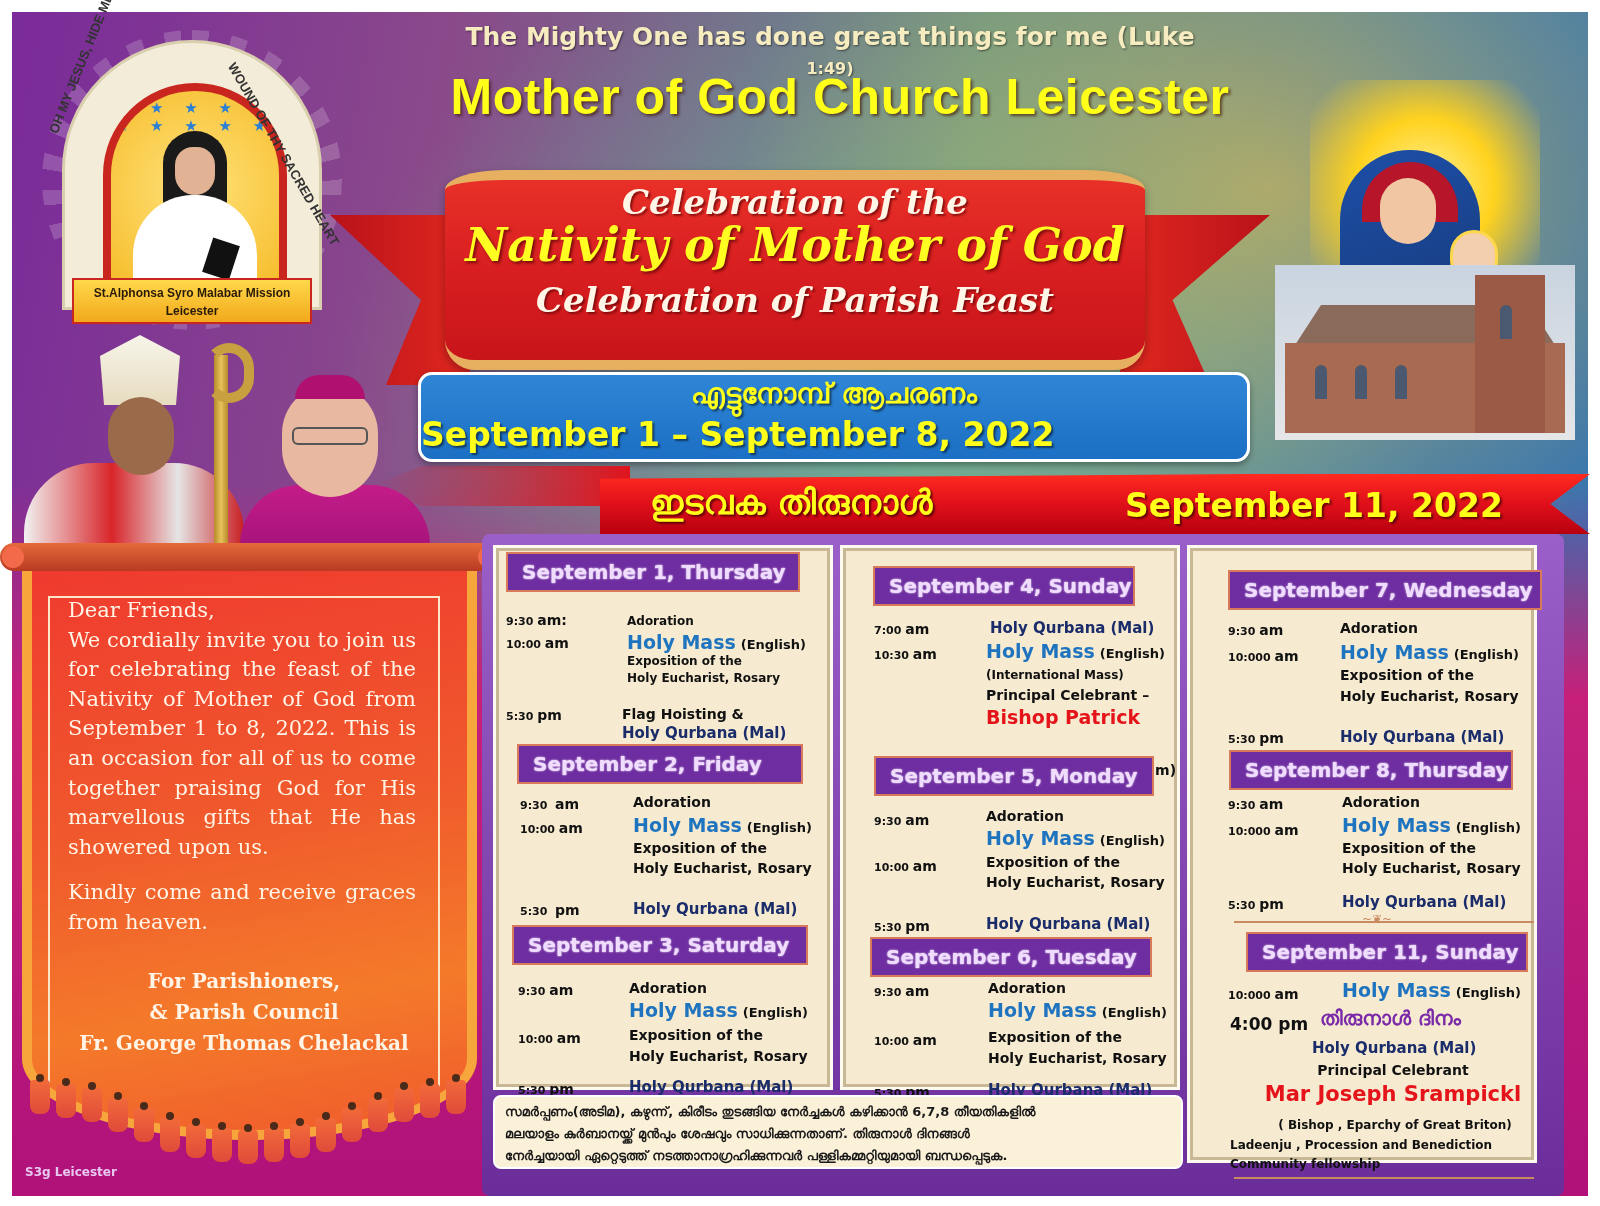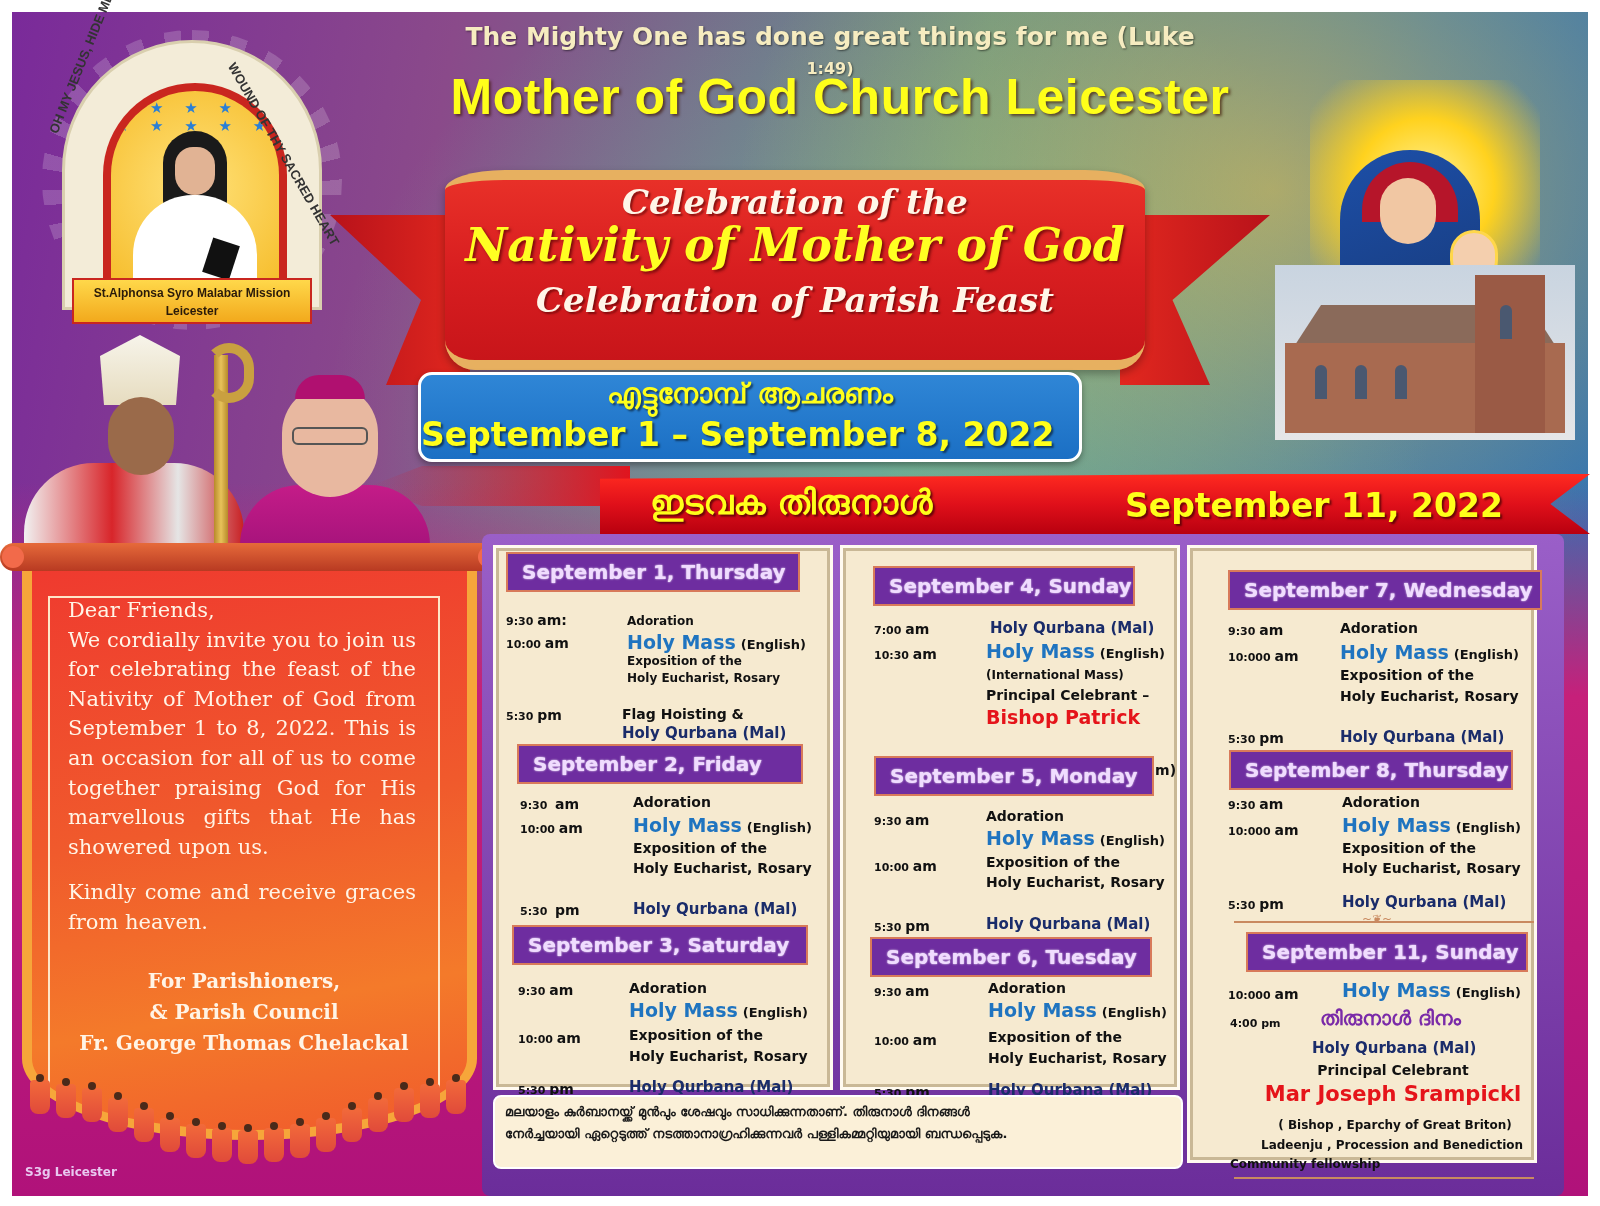--- a/index.html
+++ b/index.html
@@ -100,21 +100,21 @@
     font-family: "DejaVu Serif", serif; font-style: italic; font-weight: bold; font-size: 46px; color: #ffff22;
     text-shadow: 2px 2px 3px rgba(80,0,0,0.7);
   }
   .banner-line3 {
     position: absolute; left: 445px; top: 280px; width: 700px; text-align: center;
     font-family: "DejaVu Serif", serif; font-style: italic; font-weight: bold; font-size: 34px; color: #fff6e8;
     text-shadow: 2px 2px 2px rgba(80,0,0,0.6);
   }
 
   .dates-box {
-    position: absolute; left: 418px; top: 372px; width: 664px; height: 90px;
+    position: absolute; left: 418px; top: 372px; width: 832px; height: 90px;
     background: linear-gradient(180deg, #2f86d6, #1b6fc4);
     border: 3px solid #ffffff; border-radius: 14px;
     box-shadow: 0 3px 6px rgba(0,0,0,0.35);
   }
   .dates-mal {
     position: absolute; left: 0; right: 0; top: 2px; text-align: center;
     color: #ffff1a; font-weight: bold; font-size: 28px;
     text-shadow: 2px 2px 2px rgba(0,0,0,0.5);
   }
   .dates-range {
@@ -453,26 +453,27 @@
 <div class="ev" style="left:1342px; top:858px;">Holy Eucharist, Rosary</div>
 <div class="ev-time" style="left:1228px; top:896px;"><span>5:30</span> <span class="ampm">pm</span></div>
 <div class="ev" style="left:1342px; top:892px;"><span class="hq">Holy Qurbana</span> <span class="hq">(Mal)</span></div>
 
 <div class="divider" style="left:1234px; top:921px; width:300px;"></div>
 <div class="divider-orn" style="left:1362px; top:912px;">~❦~</div>
 
 <div class="day-head" style="left:1246px; top:932px; width:282px;">September 11, Sunday</div>
 <div class="ev-time" style="left:1228px; top:986px;"><span>10:000</span> <span class="ampm">am</span></div>
 <div class="ev" style="left:1342px; top:980px;"><span class="hm">Holy Mass</span> <span class="hm-note">(English)</span></div>
-<div class="ev" style="left:1230px; top:1014px; font-size:11px;"><span>4:00</span> <span>pm</span></div>
+<div class="ev" style="left:1230px; top:1014px; font-size:17px;"><span>4:00</span> <span>pm</span></div>
 <div class="ev" style="left:1320px; top:1008px;"><span class="mal-purple">തിരുനാൾ ദിനം</span></div>
 <div class="ev" style="left:1312px; top:1038px;"><span class="hq">Holy Qurbana</span> <span class="hq">(Mal)</span></div>
 <div class="ev" style="left:1308px; top:1060px; width:170px; text-align:center;">Principal Celebrant</div>
 <div class="ev" style="left:1252px; top:1084px; width:282px; text-align:center;"><span class="red-name" style="font-size:21px;">Mar Joseph Srampickl</span></div>
 <div class="ev ev-sm" style="left:1250px; top:1116px; width:290px; text-align:center;">( Bishop , Eparchy of  Great Briton)</div>
-<div class="ev ev-sm" style="left:1230px; top:1136px;margin-left:31px;">Ladeenju , Procession and Benediction</div>
+<div class="ev ev-sm" style="left:1230px; top:1136px;">Ladeenju , Procession and Benediction</div>
 <div class="ev ev-sm" style="left:1230px; top:1155px;">Community fellowship</div>
 <div class="divider" style="left:1234px; top:1177px; width:300px;"></div>
 
 <div class="notice">
+  <div>സമർപ്പണം(അടിമ), കഴുന്ന്, കിരീടം തുടങ്ങിയ നേർച്ചകൾ കഴിക്കാൻ 6,7,8 തീയതികളിൽ</div>
   <div>മലയാളം കുർബാനയ്ക്ക് മുൻപും ശേഷവും സാധിക്കുന്നതാണ്. തിരുനാൾ ദിനങ്ങൾ</div>
   <div>നേർച്ചയായി ഏറ്റെടുത്ത് നടത്താനാഗ്രഹിക്കുന്നവർ പള്ളികമ്മറ്റിയുമായി ബന്ധപ്പെടുക.</div>
 </div>
 
 </body></html>

